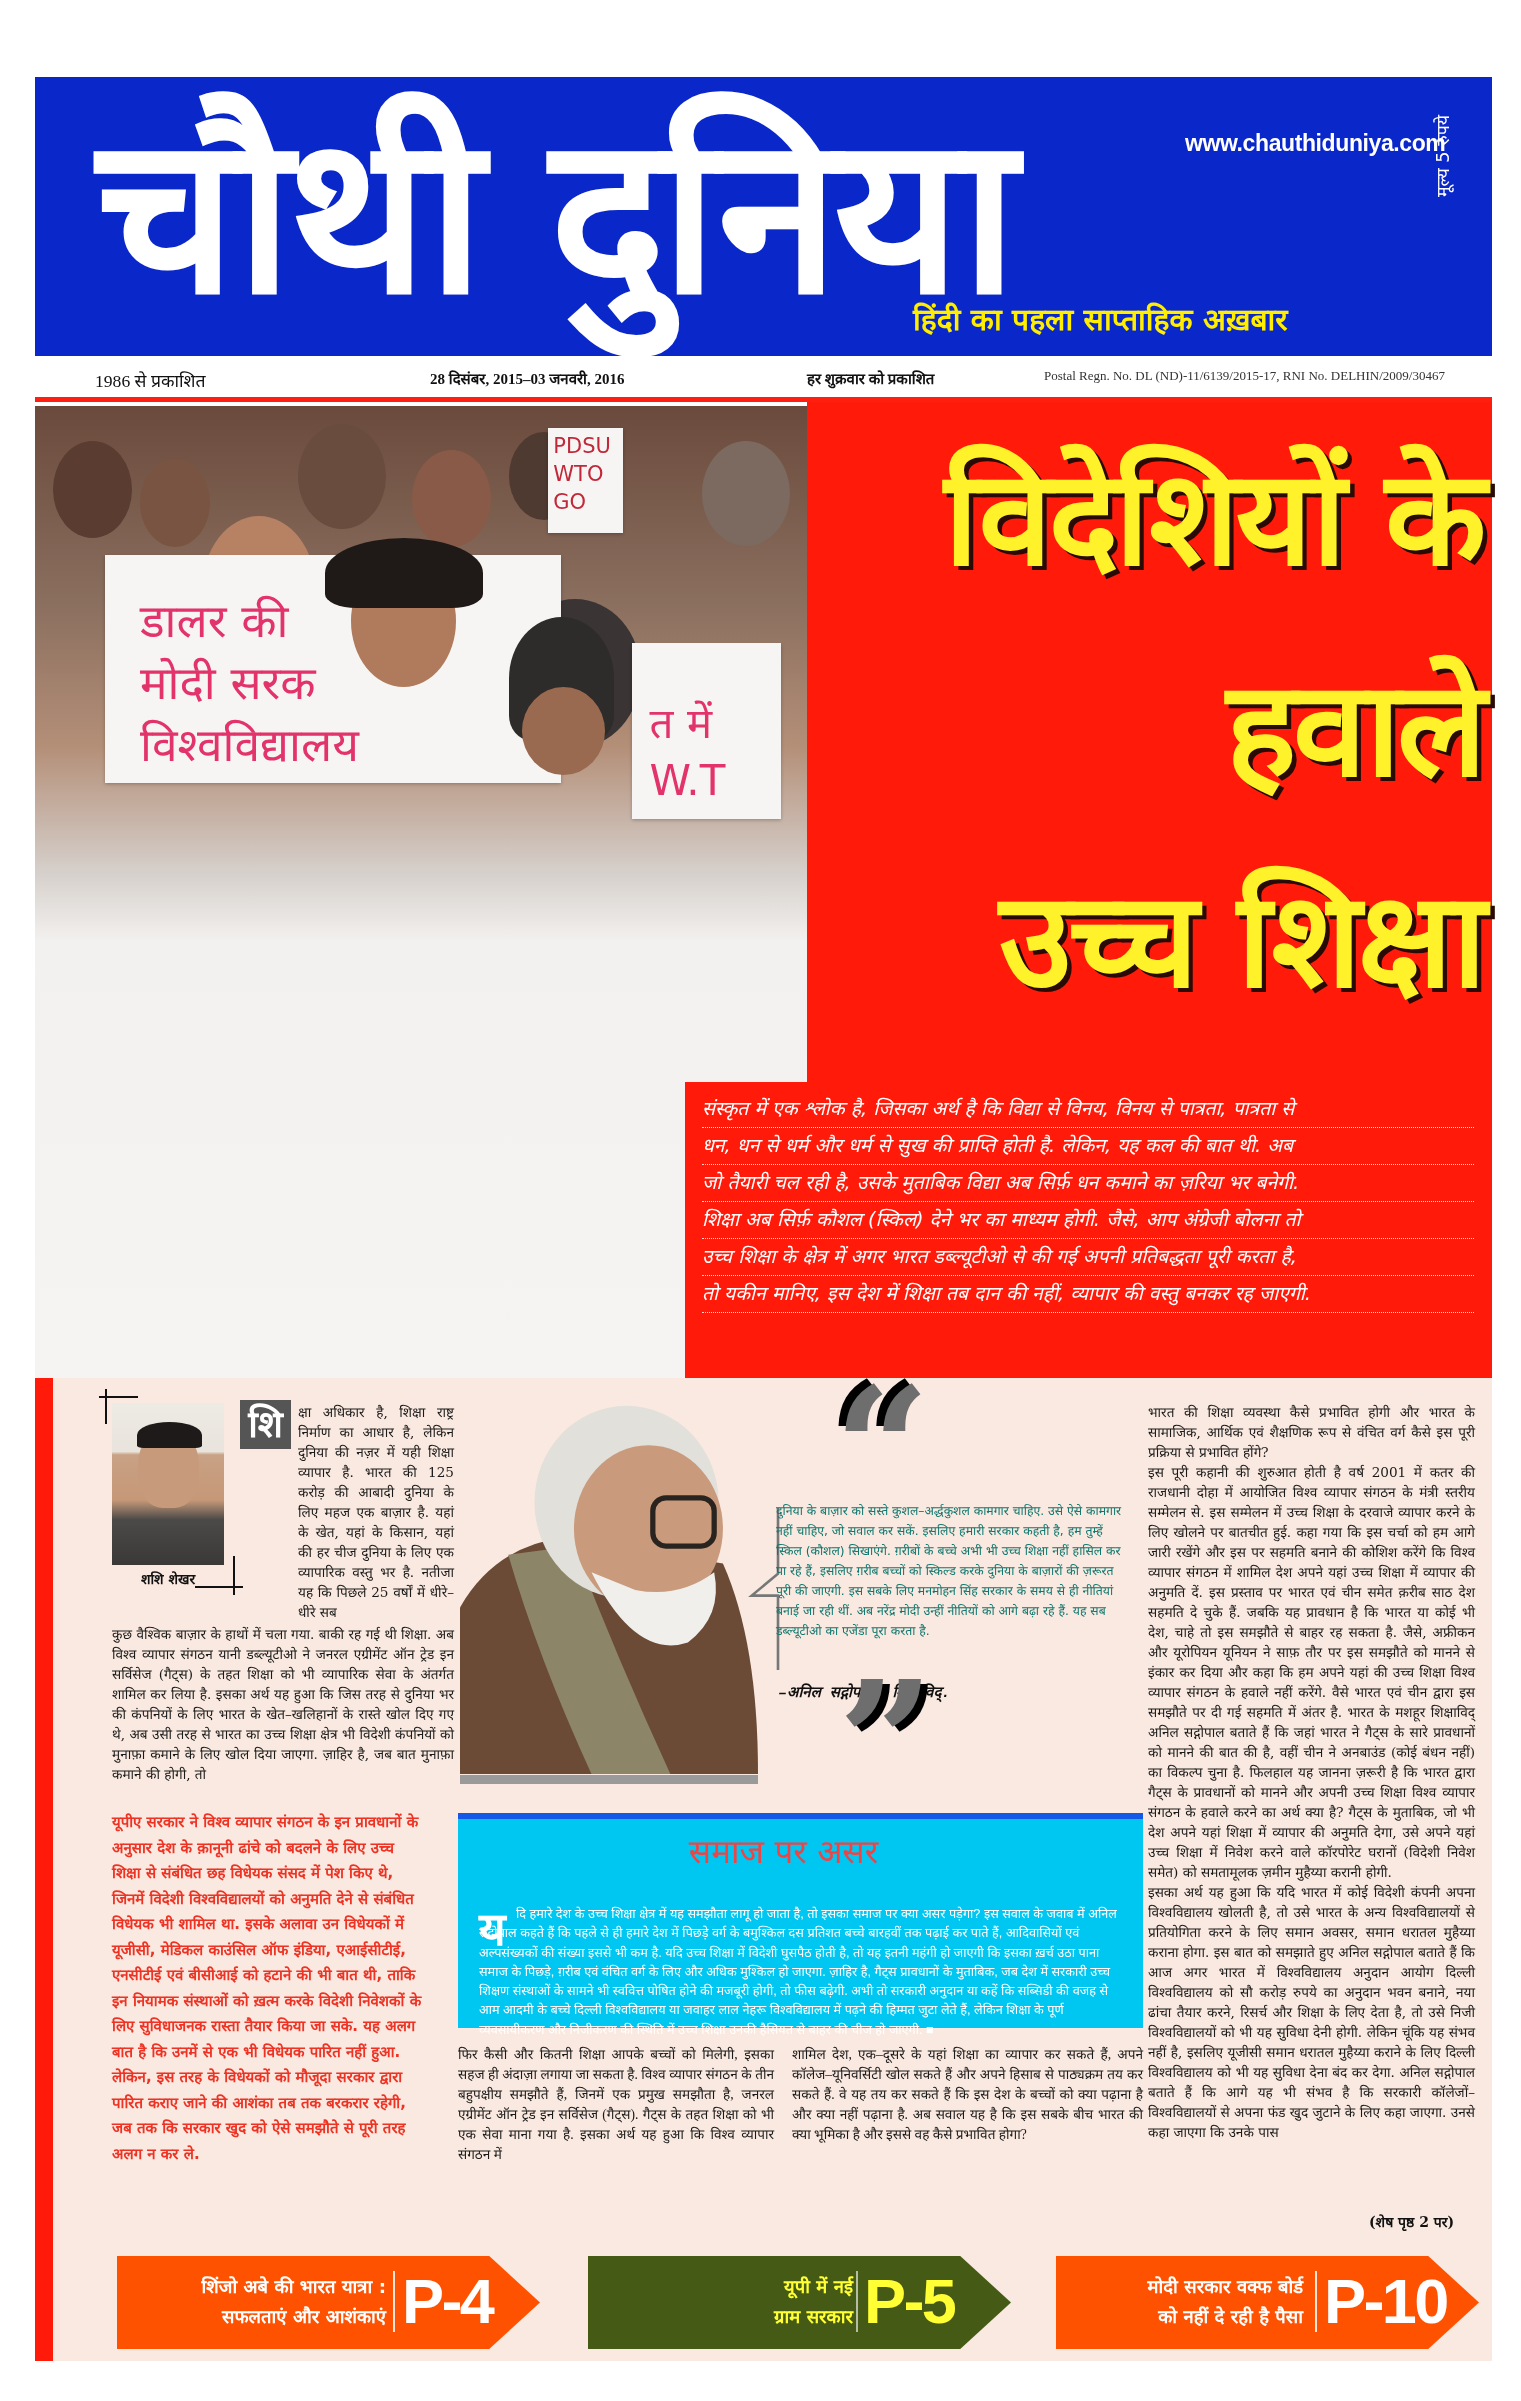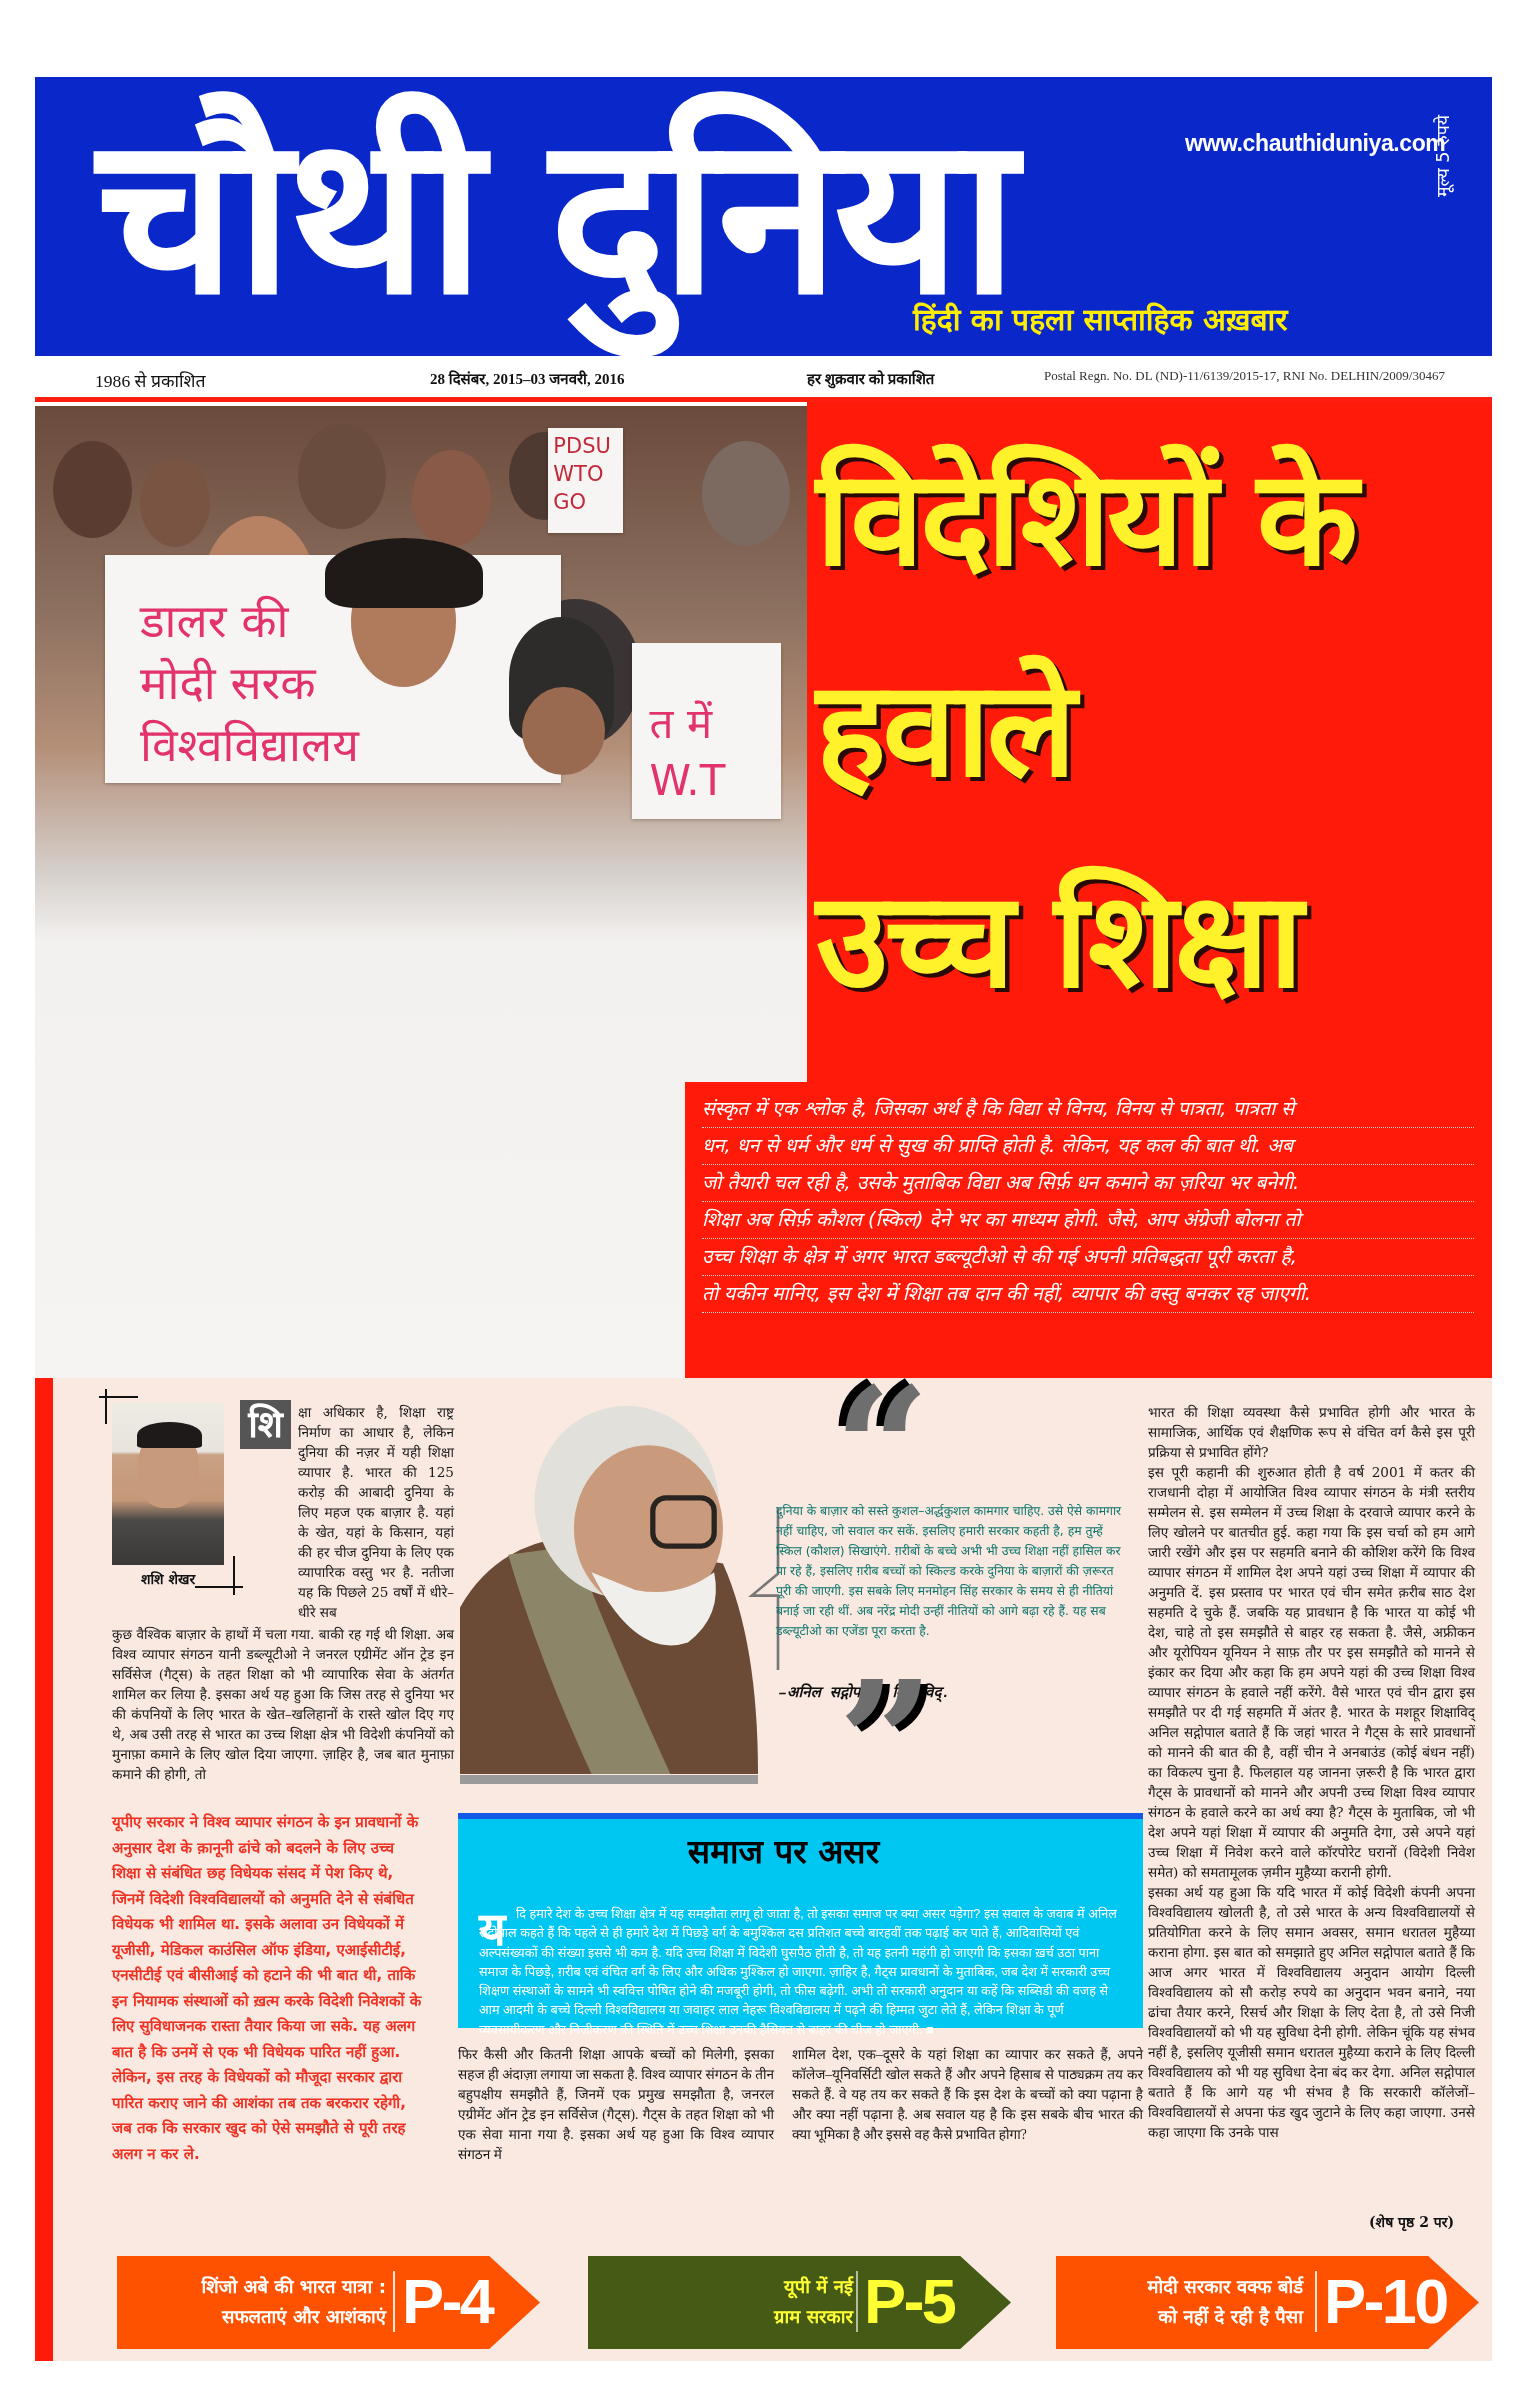--- a/index.html
+++ b/index.html
@@ -19,21 +19,21 @@
   #friday{left:772px;font-weight:bold;}
   #regn{left:1009px;font-size:13px;color:#333;}
   #redrule{left:35px;top:397px;width:1457px;height:5.3px;background:#ff1e10;}
   
   #hero-photo{left:35px;top:406px;width:848px;height:974px;background:linear-gradient(180deg,#6a4a3c 0%,#8a6e5e 20%,#b48f78 35%,#d6d0cc 48%,#f3f1ef 55%,#f6f4f2 100%);overflow:hidden;}
   .crowd{position:absolute;border-radius:50%;}
   .placard{position:absolute;background:#f7f5f3;box-shadow:0 1.8px 3.5px rgba(0,0,0,.25);}
   .placard-text{position:absolute;color:#e2336b;font-family:"DejaVu Sans",sans-serif;font-weight:bold;white-space:pre;line-height:1.35;}
   #photo-credit{right:8.8px;bottom:7px;font-size:12.3px;font-style:italic;color:#222;}
   #headline-box{left:807px;top:402px;width:685px;height:680px;background:#ff1a0a;}
-  #headline{left:816px;top:413px;width:667px;text-align:left;color:#fff22a;font-family:"DejaVu Sans",sans-serif;font-weight:bold;font-size:132px;line-height:211px;text-shadow:4.4px 4.4px 0 #2a0a05;letter-spacing:-3.5px;}
+  #headline{left:816px;top:413px;width:667px;text-align:right;color:#fff22a;font-family:"DejaVu Sans",sans-serif;font-weight:bold;font-size:132px;line-height:211px;text-shadow:4.4px 4.4px 0 #2a0a05;letter-spacing:-3.5px;}
   #lead-box{left:685px;top:1082px;width:807px;height:296px;background:#ff1a0a;}
   #lead{left:702px;top:1091px;width:772px;color:#fff;font-family:"DejaVu Sans",sans-serif;font-style:italic;font-size:19.3px;line-height:36px;}
   #lead span{display:block;border-bottom:0.9px dotted rgba(255,255,255,.8);white-space:nowrap;overflow:hidden;}
   
   #body-bg{left:35px;top:1378px;width:1457px;height:983px;background:#fae9e0;}
   #left-bar{left:35px;top:1378px;width:17.6px;height:983px;background:#ff1a0a;}
   #author-photo{left:112px;top:1403px;width:112px;height:162px;background:linear-gradient(180deg,#eeeae4 0%,#e8e4dd 30%,#c9a184 32%,#c59878 60%,#4b4a48 72%,#3a3938 100%);}
   .face{position:absolute;left:26px;top:26px;width:61px;height:79px;background:#c79a7c;border-radius:45% 45% 40% 40%;}
   .hair{position:absolute;left:24.6px;top:19.3px;width:65px;height:26px;background:#1d1a19;border-radius:50% 50% 10% 10%;}
   #author-name{left:112px;top:1569px;width:112px;text-align:center;font-weight:bold;font-size:14px;}
@@ -47,21 +47,21 @@
   #sage-bar{left:460px;top:1775px;width:298px;height:8.8px;background:#9a9a9a;}
   #quote-open{left:834px;top:1365px;font-size:167px;font-family:"DejaVu Serif",serif;font-weight:bold;color:#6e6e6e;text-shadow:-7px -5.3px 0 #000;line-height:1;}
   #quote-close{left:838px;top:1659px;font-size:167px;font-family:"DejaVu Serif",serif;font-weight:bold;color:#6e6e6e;text-shadow:7px 5.3px 0 #000;line-height:1;}
   #quote-bracket{left:748px;top:1508px;width:32px;height:162px;}
   #quote-text{left:776px;top:1501px;width:351px;font-family:"DejaVu Sans",sans-serif;font-size:12.3px;line-height:20px;color:#0f766e;}
   #quote-author{left:778px;top:1681px;font-family:Liberation Mono, monospace;font-weight:bold;font-style:italic;font-size:15px;}
   #col3{left:1148px;top:1402px;width:327px;}
   #continued{left:1369px;top:2212px;font-family:"DejaVu Serif",serif;font-weight:bold;font-size:14px;}
   
   #samaj-box{left:458px;top:1813px;width:685px;height:209px;background:#00c6f2;border-top:6.1px solid #1358e6;}
-  #samaj-title{left:458px;top:1828px;width:651px;text-align:center;color:#000000;font-family:"DejaVu Sans",sans-serif;font-weight:bold;font-size:33px;}
+  #samaj-title{left:458px;top:1828px;width:651px;text-align:center;color:#ef4444;font-family:"DejaVu Sans",sans-serif;font-weight:normal;font-size:33px;}
   #samaj-drop{left:479px;top:1906px;color:#fff;font-weight:bold;font-size:46px;font-family:"DejaVu Sans",sans-serif;line-height:1;}
   #samaj-text{left:479px;top:1905px;width:648px;font-family:"Liberation Sans",sans-serif;font-size:12.7px;line-height:19.3px;color:#fff;text-indent:37px;}
   #col2a{left:458px;top:2045px;width:316px;font-family:"Liberation Serif",serif;font-size:13.6px;}
   #col2c{left:792px;top:2045px;width:351px;font-family:"Liberation Serif",serif;font-size:13.6px;}
   
   .teaser{position:absolute;top:2256px;height:93px;clip-path:polygon(0 0,88% 0,100% 50%,88% 100%,0 100%);}
   .teaser-text{position:absolute;font-family:"DejaVu Sans",sans-serif;font-weight:bold;font-size:18.4px;line-height:30px;text-align:right;}
   .teaser-page{position:absolute;font-family:"Liberation Sans",sans-serif;font-weight:bold;font-size:63px;line-height:91px;letter-spacing:-2.6px;}
   .teaser-sep{position:absolute;width:1.8px;height:61px;top:15px;background:rgba(255,255,255,.85);}
   #bottom-white{left:0;top:2361px;width:1522px;height:40px;background:#fff;}

